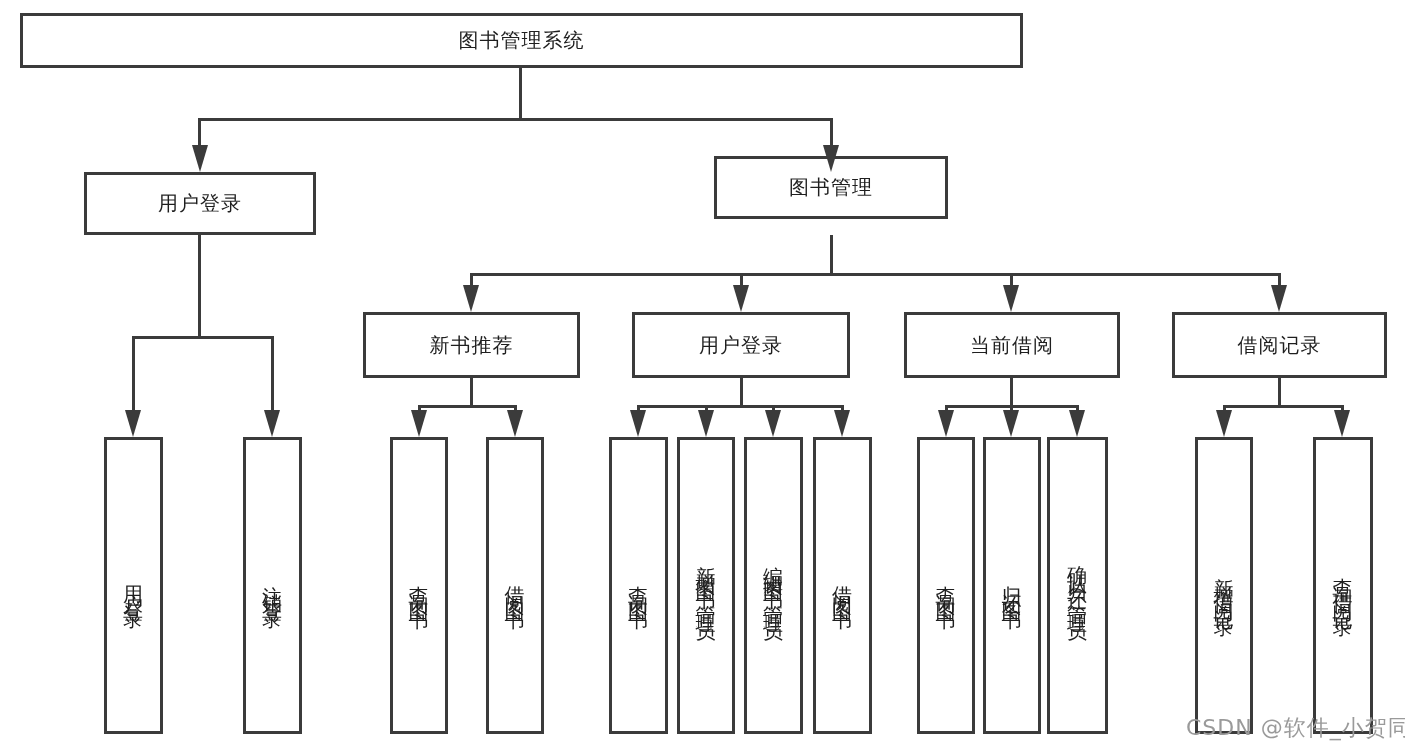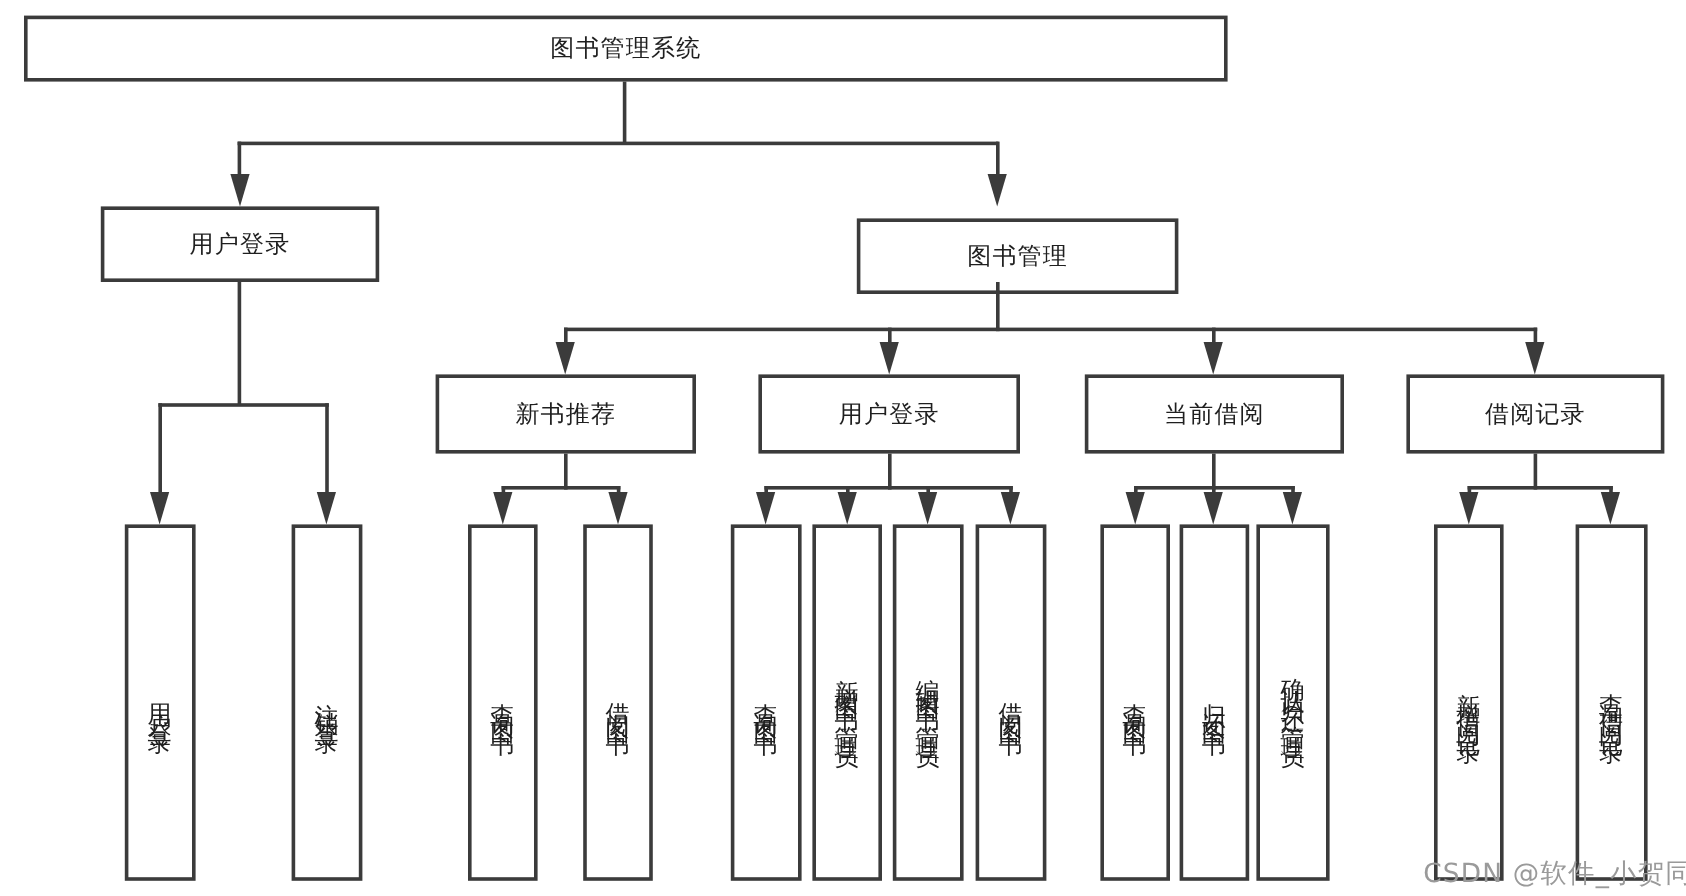--- a/index.html
+++ b/index.html
@@ -40,21 +40,21 @@
   }
 </style>
 </head>
 <body>
 
 <div id="canvas">
 
   <div class="box" style="left:20px;top:13px;width:1003px;height:55px;">图书管理系统</div>
 
   <div class="box" style="left:84px;top:172px;width:232px;height:63px;">用户登录</div>
-  <div class="box" style="left:714px;top:182px;width:268px;height:63px;">图书管理</div>
+  <div class="box" style="left:714px;top:156px;width:234px;height:63px;">图书管理</div>
 
   <div class="box" style="left:363px;top:312px;width:217px;height:66px;">新书推荐</div>
   <div class="box" style="left:632px;top:312px;width:218px;height:66px;">用户登录</div>
   <div class="box" style="left:904px;top:312px;width:216px;height:66px;">当前借阅</div>
   <div class="box" style="left:1172px;top:312px;width:215px;height:66px;">借阅记录</div>
 
   <div class="box vbox" style="left:104px;top:437px;width:59px;height:297px;">
     <span>用户登录</span>
   </div>
   <div class="box vbox" style="left:243px;top:437px;width:59px;height:297px;">

